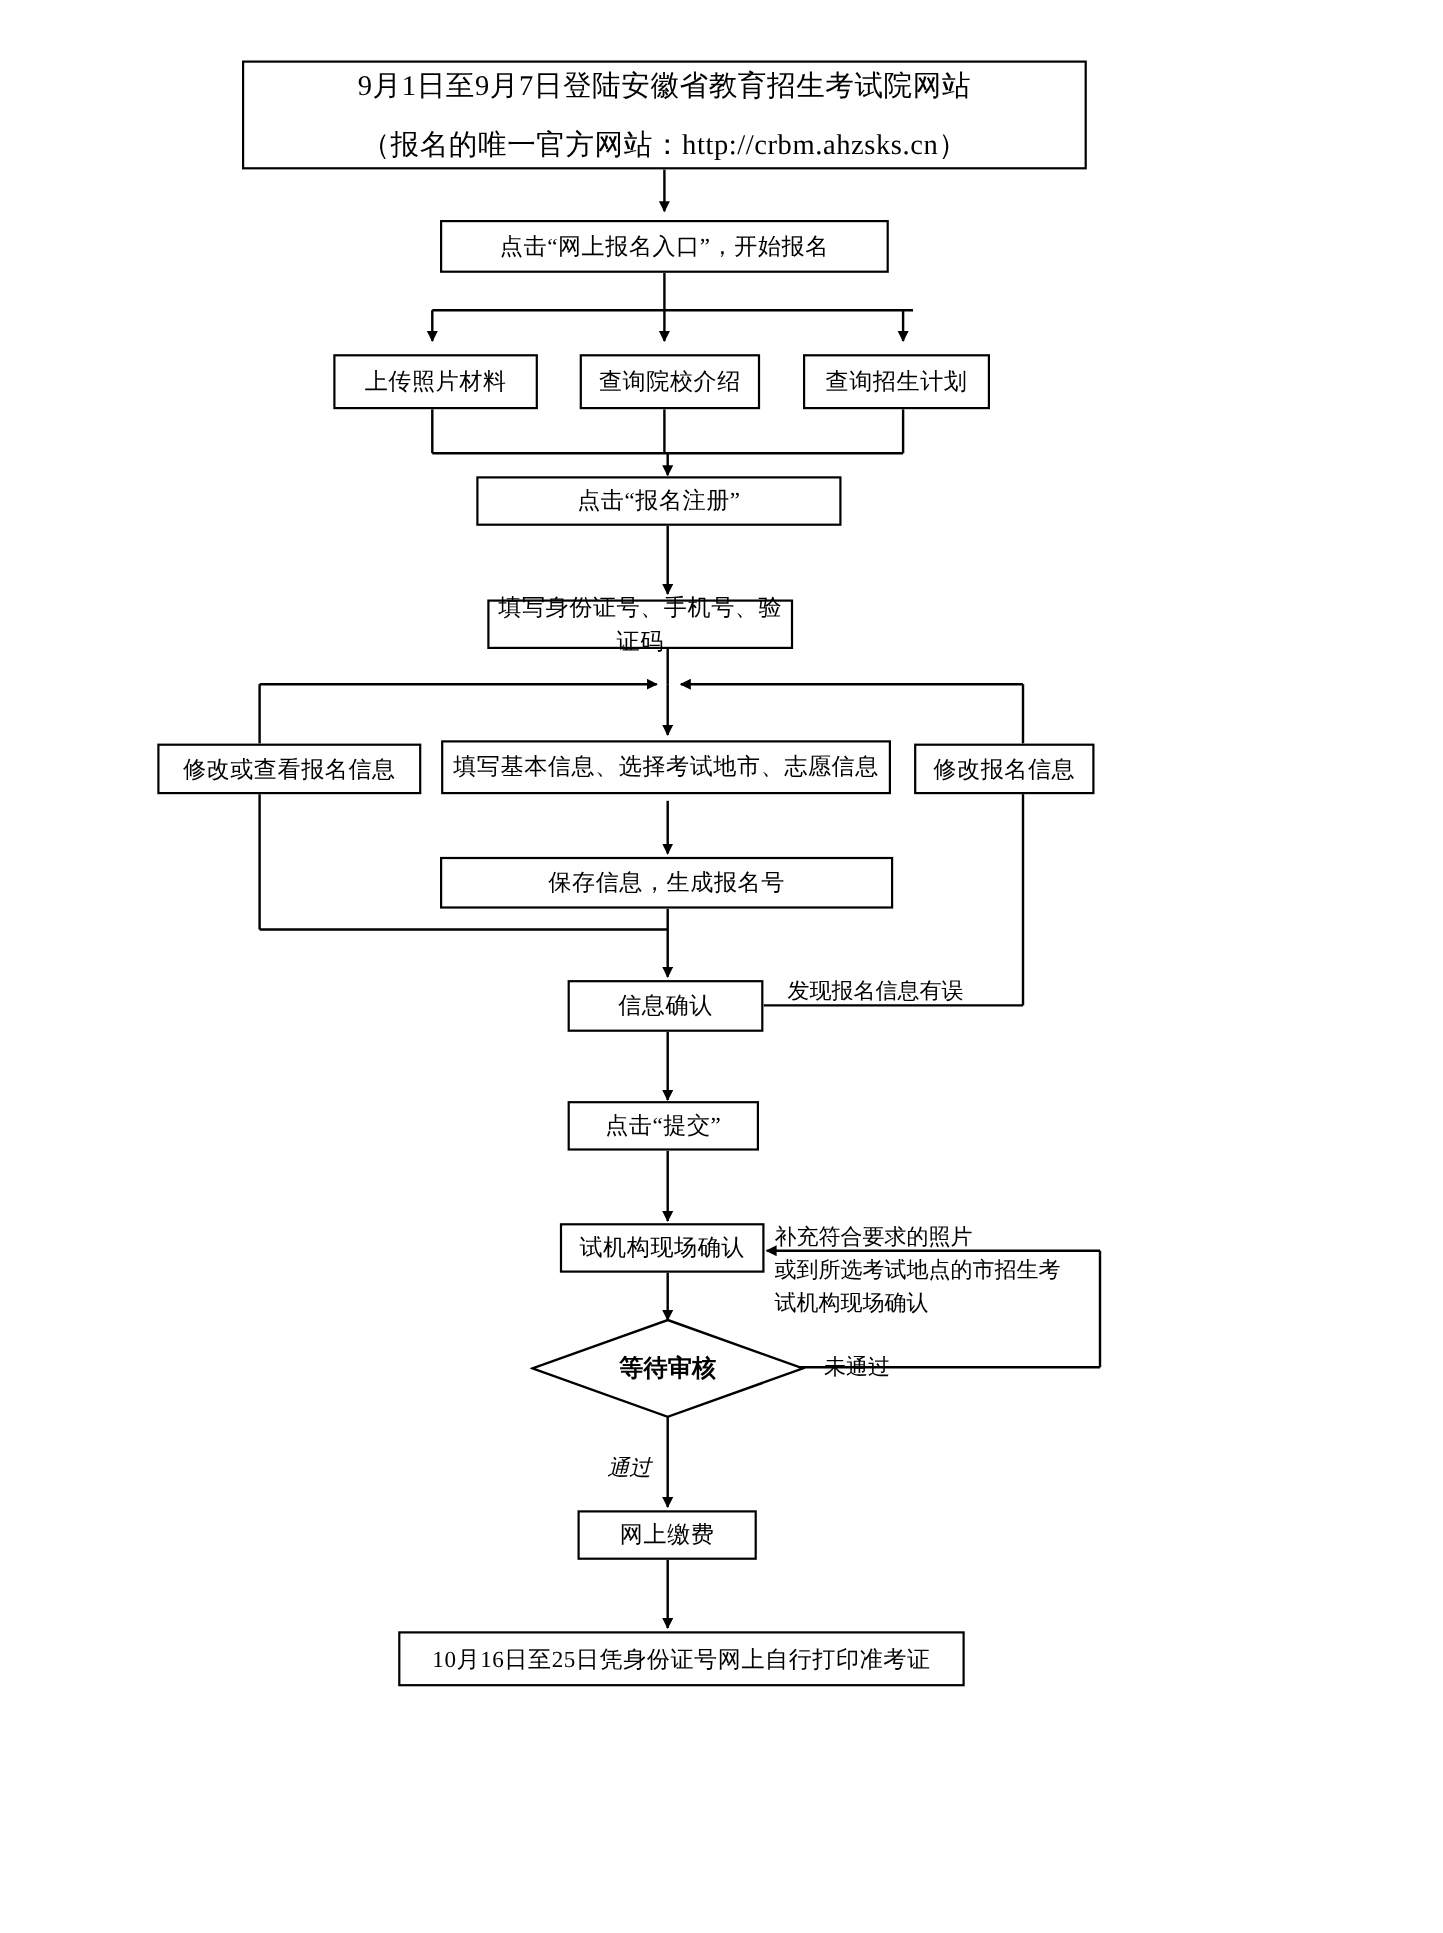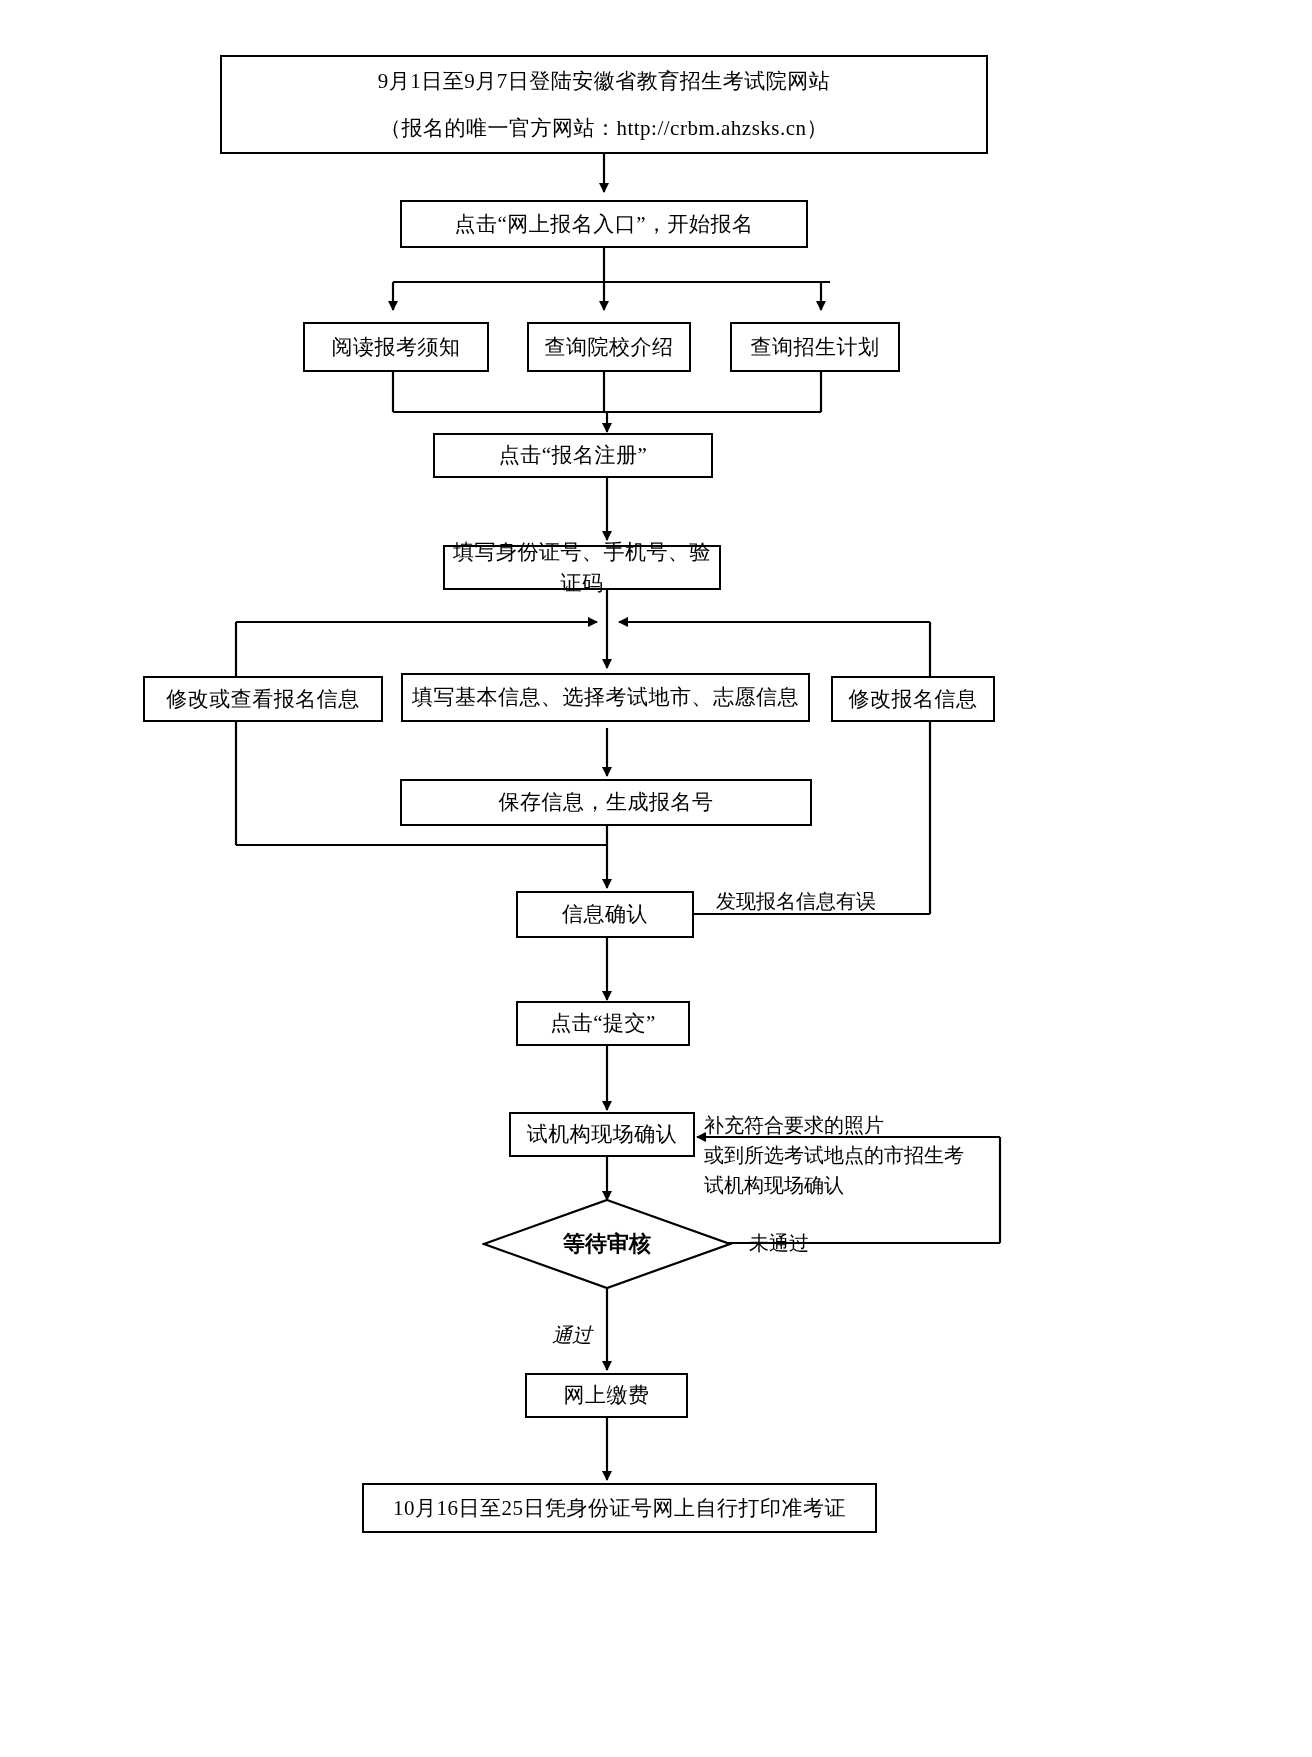--- a/index.html
+++ b/index.html
@@ -10,21 +10,21 @@
   }
   #canvas{position:absolute;left:0;top:0;width:1312px;height:1757px;}
   .node{
     position:absolute;box-sizing:border-box;
     border:2px solid #000;background:#fff;
     display:flex;align-items:center;justify-content:center;
     text-align:center;line-height:1.45;
     font-size:21px;letter-spacing:0.5px;
     z-index:5;
   }
-  .node.two-line{flex-direction:column;font-size:21px;gap:16px;}
+  .node.two-line{flex-direction:column;font-size:26px;gap:16px;}
   .node .ln{display:block;white-space:nowrap;}
   .node .bold{font-weight:normal;font-family:"Liberation Serif","DejaVu Serif",serif;}
   .label{
     position:absolute;font-size:20px;white-space:nowrap;
     background:transparent;z-index:6;line-height:1.5;
   }
   .diamond-wrap{position:absolute;z-index:5;}
   .diamond-wrap svg{display:block;}
   .diamond-text{
     position:absolute;left:0;top:0;width:100%;height:100%;
@@ -103,32 +103,32 @@
     <span class="ln">
       <span>（报名的唯一官方网站：</span><span class="bold">http://crbm.ahzsks.cn</span><span>）</span>
     </span>
   </div>
 
   <div class="node" style="left:400px;top:200px;width:408px;height:48px;">
     <span>点击“网上报名入口”，开始报名</span>
   </div>
 
   <div class="node" style="left:303px;top:322px;width:186px;height:50px;">
-    <span>阅读报考须知</span>
+    <span>上传照片材料</span>
   </div>
 
   <div class="node" style="left:527px;top:322px;width:164px;height:50px;">
     <span>查询院校介绍</span>
   </div>
 
   <div class="node" style="left:730px;top:322px;width:170px;height:50px;">
     <span>查询招生计划</span>
   </div>
 
-  <div class="node" style="left:433px;top:433px;width:280px;height:45px;">
+  <div class="node" style="left:433px;top:433px;width:332px;height:45px;">
     <span>点击“报名注册”</span>
   </div>
 
   <div class="node" style="left:443px;top:545px;width:278px;height:45px;">
     <span>填写身份证号、手机号、验证码</span>
   </div>
 
   <div class="node" style="left:143px;top:676px;width:240px;height:46px;">
     <span>修改或查看报名信息</span>
   </div>

